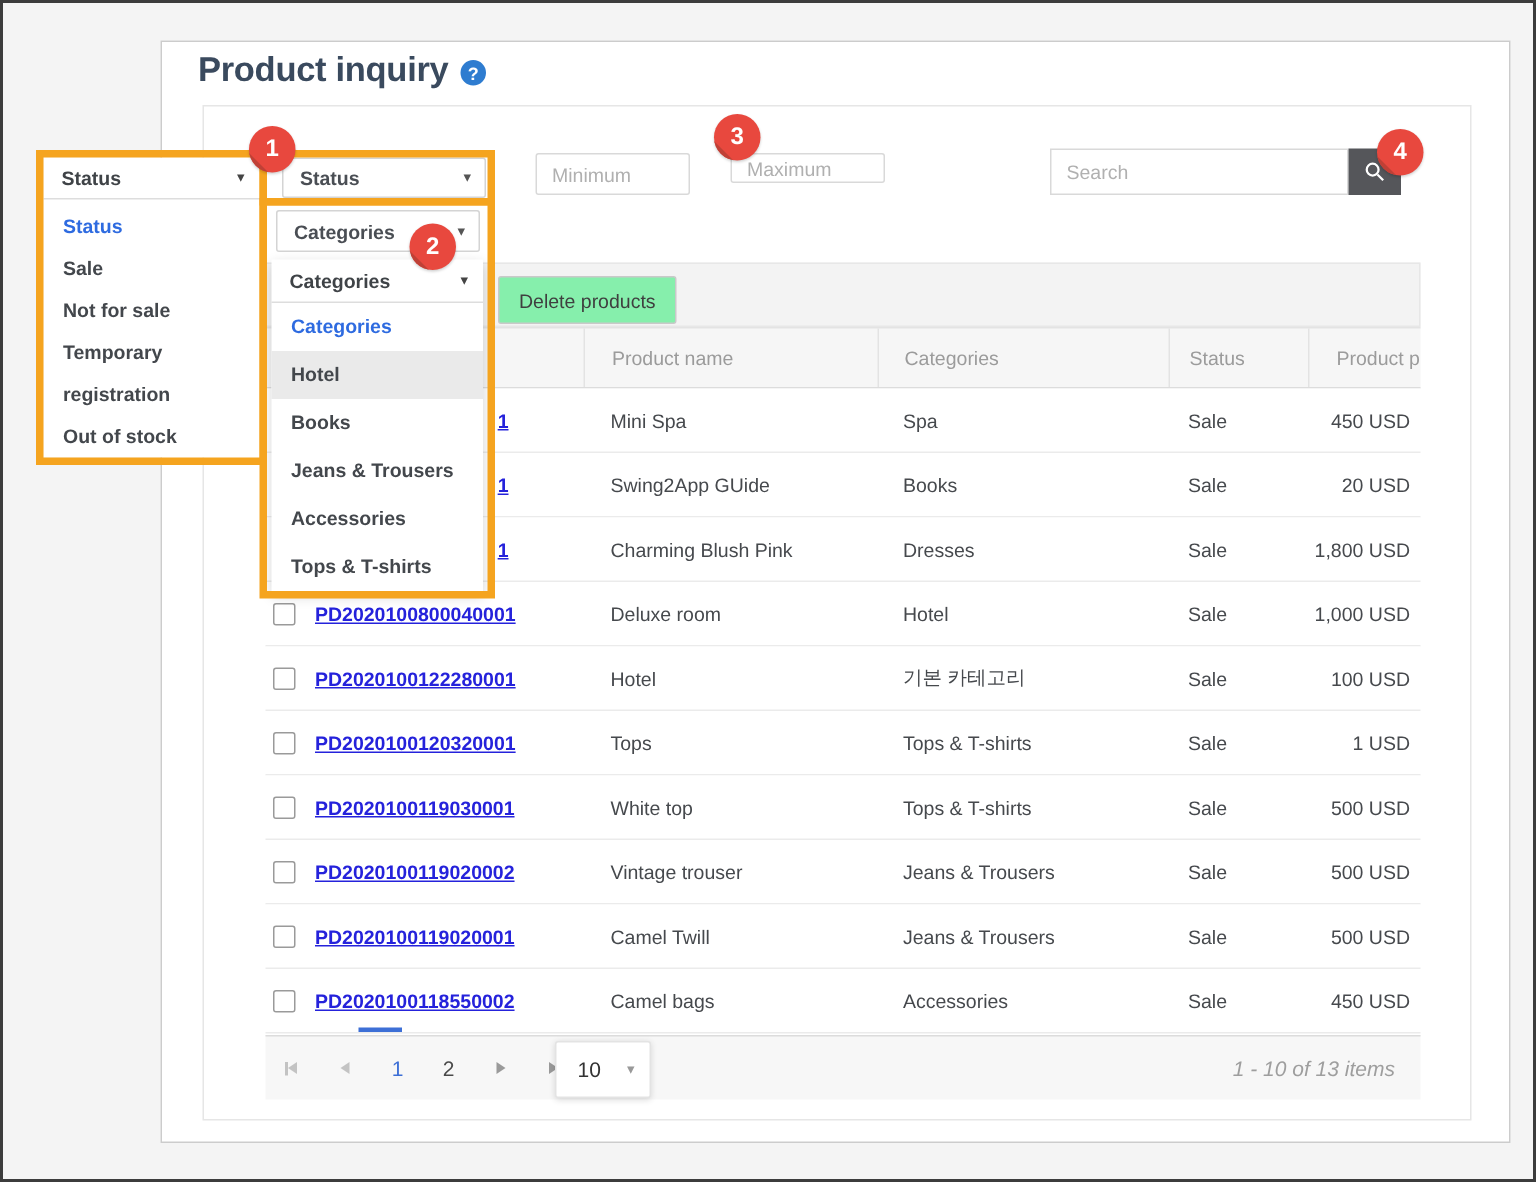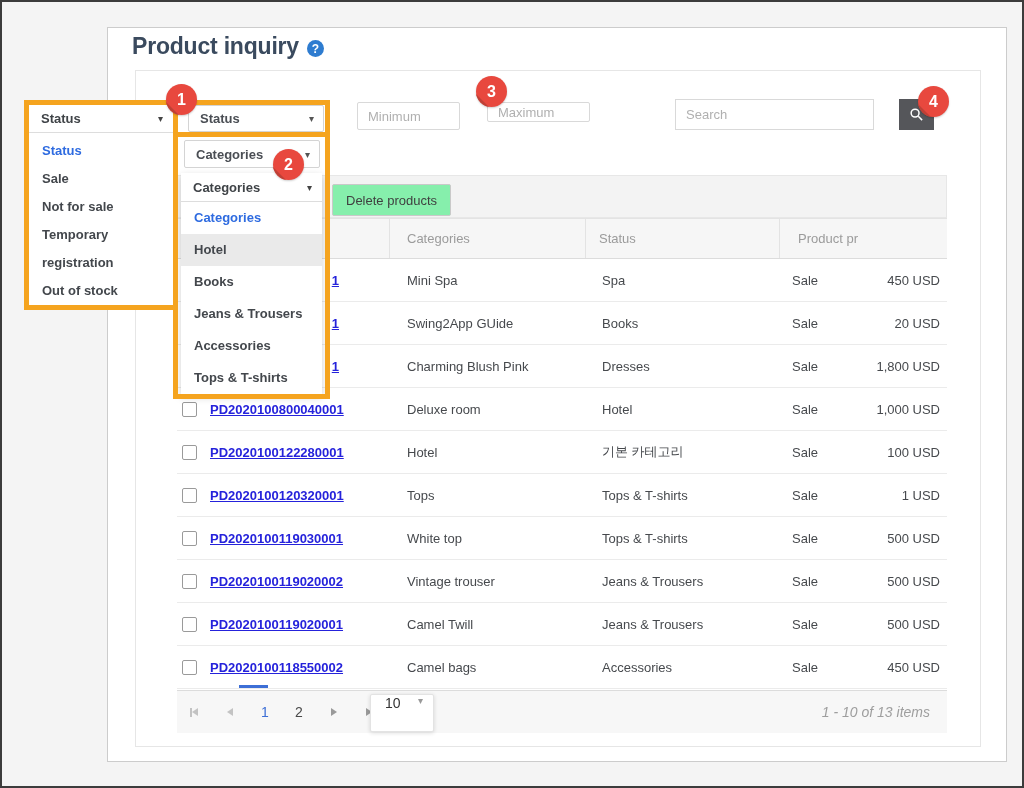--- a/index.html
+++ b/index.html
@@ -13,21 +13,21 @@
   .title-row{position:absolute;left:130px;top:31px;display:flex;align-items:center;gap:8px;z-index:2;}
   .title-row h1{margin:0;font-size:23px;font-weight:bold;color:#3a4a5e;letter-spacing:-.2px;}
   .help{width:17px;height:17px;border-radius:50%;background:#2e7cd0;color:#fff;font-size:12px;font-weight:bold;display:flex;align-items:center;justify-content:center;margin-top:4px;cursor:pointer;}
   .panel{position:absolute;left:133px;top:68px;width:846px;height:677px;background:#fff;border:1px solid #e6e6e6;box-sizing:border-box;}
 
   
   .input{position:absolute;box-sizing:border-box;background:#fff;border:1px solid #d9d9d9;border-radius:2px;font-size:13px;color:#444;padding:0 10px;font-family:inherit;}
   .input::placeholder{color:#b0b0b0;}
   #min-input{left:355px;top:100px;width:103px;height:28px;}
   #max-input{left:485px;top:100px;width:103px;height:20px;}
-  #search-input{left:673px;top:97px;width:199px;height:31px;border-radius:0;}
+  #search-input{left:698px;top:97px;width:199px;height:31px;border-radius:0;}
   .search-btn{position:absolute;left:897px;top:97px;width:35px;height:31px;background:#55565a;border:none;display:flex;align-items:center;justify-content:center;cursor:pointer;}
 
   .sel-box{position:absolute;box-sizing:border-box;background:#fff;border:1px solid #d4d4d4;border-radius:2px;display:flex;align-items:center;font-size:13px;font-weight:600;color:#4a4e54;padding:0 24px 0 11px;cursor:pointer;z-index:10;}
   .sel-box .arr{position:absolute;right:9px;font-size:10px;color:#555;}
   #status-select{left:186px;top:103px;width:136px;height:27px;}
   #cat-select{left:182px;top:138px;width:136px;height:28px;}
 
   
   .toolbar{position:absolute;left:175px;top:173px;width:770px;height:43px;background:#f3f3f3;border:1px solid #e7e7e7;box-sizing:border-box;}
   .del-btn{position:absolute;left:330px;top:182px;height:32px;padding:0 13px;background:#86efac;border:1px solid #c9c9c9;border-radius:2px;font-size:13px;color:#3f3f3f;font-family:Liberation Sans, sans-serif;cursor:pointer;}
@@ -47,21 +47,21 @@
 
   
   .pgbar{position:absolute;left:175px;top:688px;width:770px;height:43px;background:#f7f7f7;border-top:1px solid #dcdcdc;box-sizing:border-box;}
   .pager{position:absolute;left:6px;top:0;height:100%;display:flex;align-items:center;gap:14px;}
   .pgbtn{width:22px;height:22px;display:flex;align-items:center;justify-content:center;cursor:pointer;}
   .tri{width:0;height:0;border-top:4.5px solid transparent;border-bottom:4.5px solid transparent;}
   .tri.r{border-left:6px solid #9a9a9a;} .tri.l{border-right:6px solid #c3c3c3;}
   .bar{width:2px;height:9px;background:#c3c3c3;} .bar.dark{background:#9a9a9a;}
   .page-num{width:20px;text-align:center;font-size:14px;color:#4a4a4a;cursor:pointer;}
   .page-num.active{color:#3d6fd6;}
-  .size-dd{position:absolute;left:193px;top:3px;width:64px;height:38px;background:#fff;border:1px solid #e3e3e3;border-radius:2px;box-shadow:0 1px 4px rgba(0,0,0,.14);display:flex;align-items:flex-start;box-sizing:border-box;cursor:pointer;}
+  .size-dd{position:absolute;left:193px;top:3px;width:64px;height:38px;background:#fff;border:1px solid #e3e3e3;border-radius:2px;box-shadow:0 1px 4px rgba(0,0,0,.14);display:flex;align-items:center;box-sizing:border-box;cursor:pointer;}
   .size-dd .val{margin-left:14px;font-size:14px;color:#333;}
   .size-dd .arr{position:absolute;right:10px;font-size:10px;color:#999;}
   .ipp{position:absolute;left:267px;top:0;height:100%;display:flex;align-items:center;font-size:13.5px;color:#4a4a4a;}
   .range{position:absolute;right:17px;top:0;height:100%;display:flex;align-items:center;font-size:14px;color:#9e9e9e;font-style:italic;}
   .blue-dash{position:absolute;left:237px;top:683px;width:29px;height:3px;background:#3d6fd6;z-index:5;}
 
   
   .hl-rect{position:absolute;box-sizing:border-box;border:5px solid #f5a41f;pointer-events:none;z-index:30;}
   #rect-status{left:22px;top:98px;width:154px;height:210px;}
   #rect-status-wing{left:171px;top:98px;width:157px;height:37px;}
@@ -116,20 +116,21 @@
         <circle cx="6.5" cy="6.5" r="4.2" fill="none" stroke="#fff" stroke-width="1.6"></circle>
         <line x1="9.9" y1="9.9" x2="14" y2="14" stroke="#fff" stroke-width="1.6"></line>
       </svg>
   </button>
 
   <div class="toolbar"></div>
   <button class="del-btn">Delete products</button>
 
   <div class="thead">
     <div class="th-sel"></div>
+    <div class="th-name">Product name</div>
     <div class="th-cat">Categories</div>
     <div class="th-status">Status</div>
     <div class="th-price">Product pr</div>
   </div>
 
   <div class="tbody" id="tbody">
       <div class="trow">
     <div class="c-check">
           <span class="cb"></span>
         </div>

